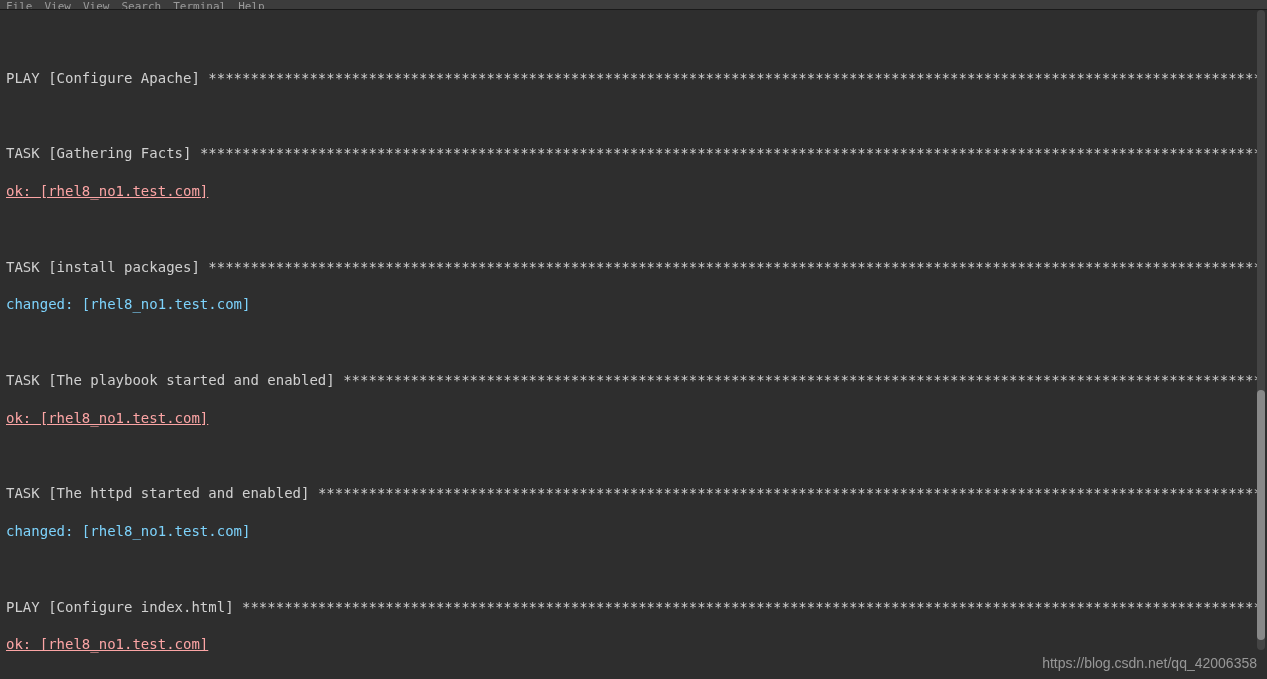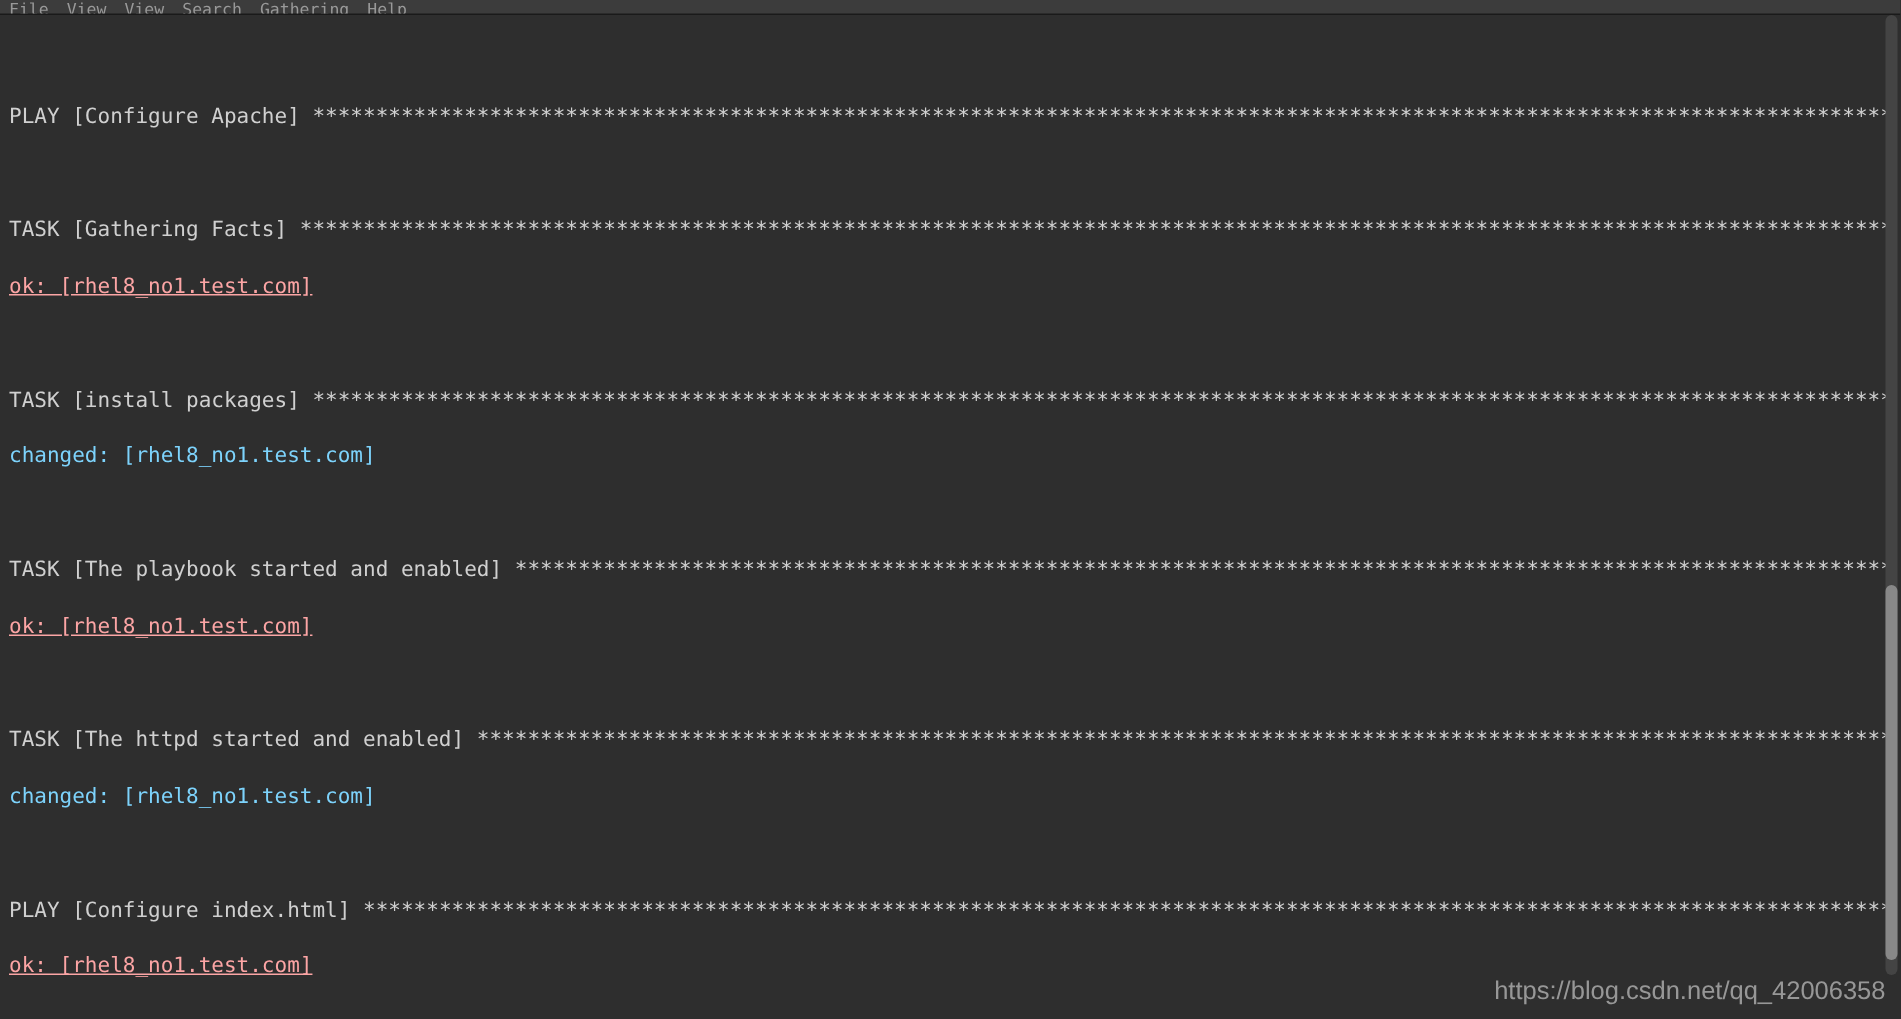--- a/index.html
+++ b/index.html
@@ -46,30 +46,30 @@
       position: absolute;
       width: 8px;
       background: #888;
       border-radius: 4px;
     }
     .watermark {
       position: absolute;
       bottom: 6px;
       right: 10px;
       color: #aaa;
-      font-size: 17px;
+      font-size: 14px;
       font-family: sans-serif;
       opacity: 0.85;
     }
   </style>
 </head>
 <body>
 
 <div class="menubar">
-  <span>File</span><span>View</span><span>View</span><span>Search</span><span>Gathering</span><span>Help</span>
+  <span>File</span><span>View</span><span>View</span><span>Search</span><span>Terminal</span><span>Help</span>
 </div>
 
 <div class="terminal">
 <div class="line"> </div>
 <div class="line"><span>PLAY [Configure Apache] </span><span class="stars">******************************************************************************************************************************</span></div>
 <div class="line"> </div>
 <div class="line"><span>TASK [Gathering Facts] </span><span class="stars">*******************************************************************************************************************************</span></div>
 <div class="line ok">ok: [rhel8_no1.test.com]</div>
 <div class="line"> </div>
 <div class="line"><span>TASK [install packages] </span><span class="stars">******************************************************************************************************************************</span></div>

